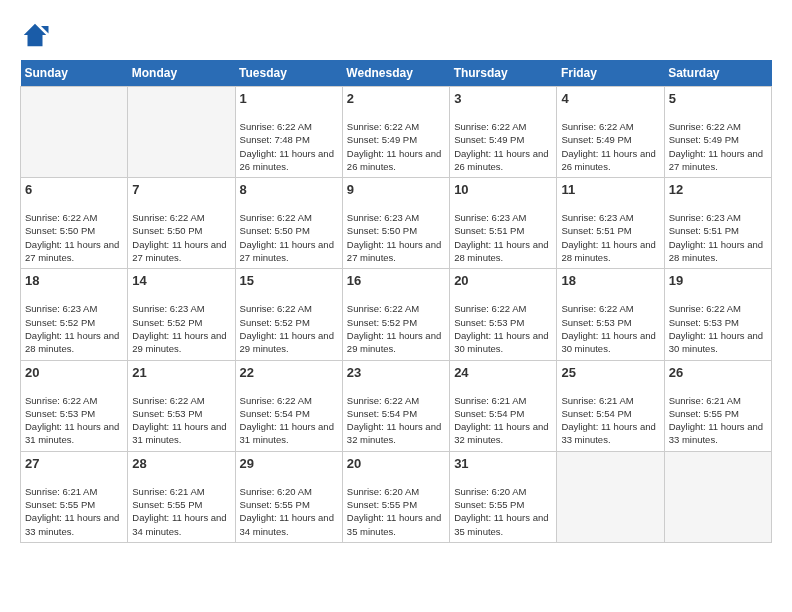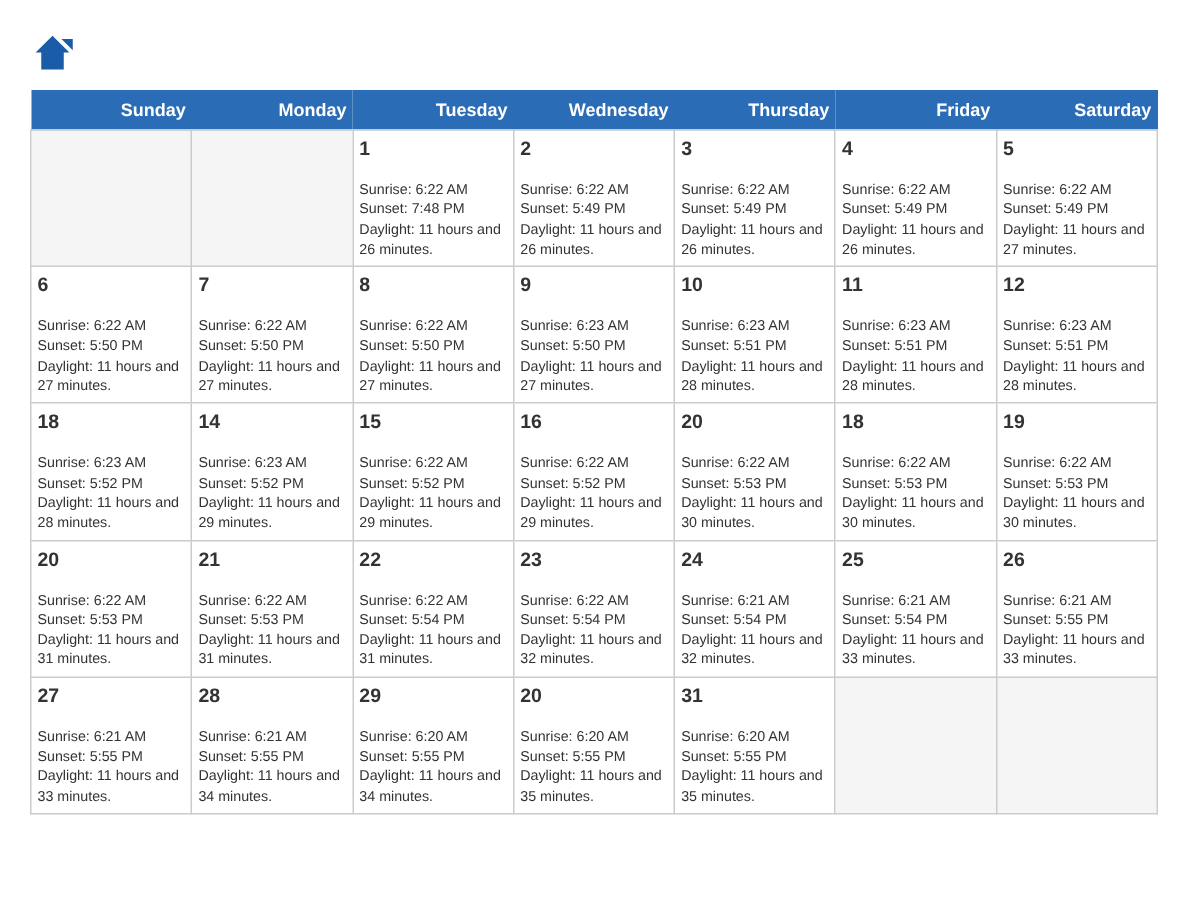--- a/index.html
+++ b/index.html
@@ -39,21 +39,21 @@
     }
     table {
       width: 100%;
       border-collapse: collapse;
       font-size: 10px;
     }
     th {
       background-color: #2a6cb5;
       color: #fff;
       padding: 6px 4px;
-      text-align: right;
+      text-align: left;
       font-size: 12px;
       font-weight: bold;
     }
     td {
       border: 1px solid #ccc;
       vertical-align: top;
       padding: 4px;
       width: 14.28%;
       min-height: 80px;
       background: #fff;

